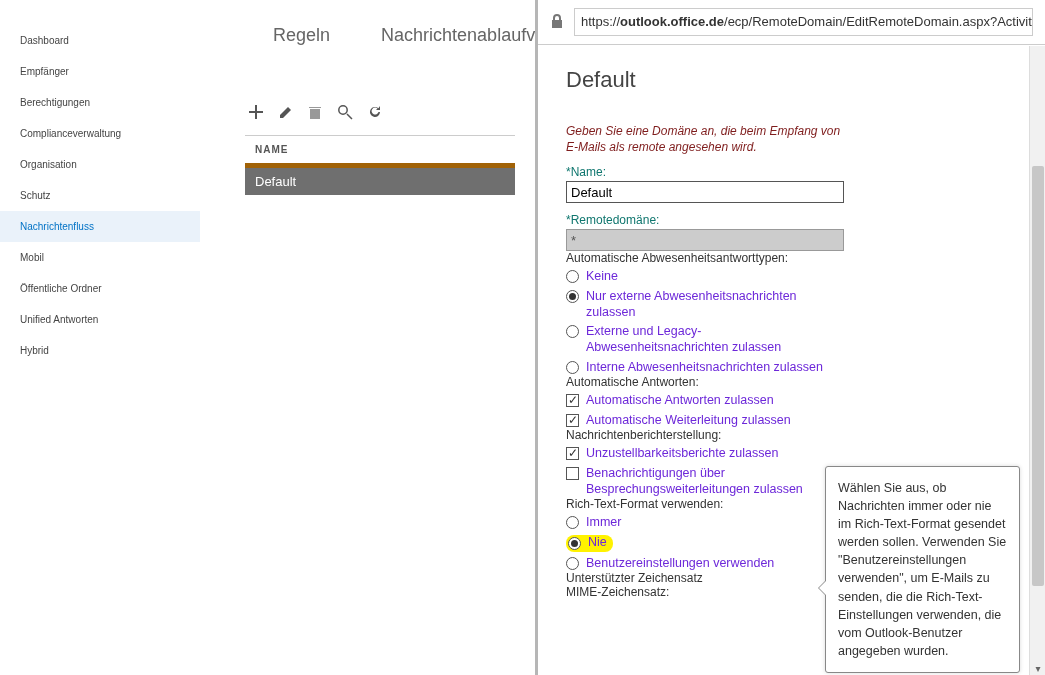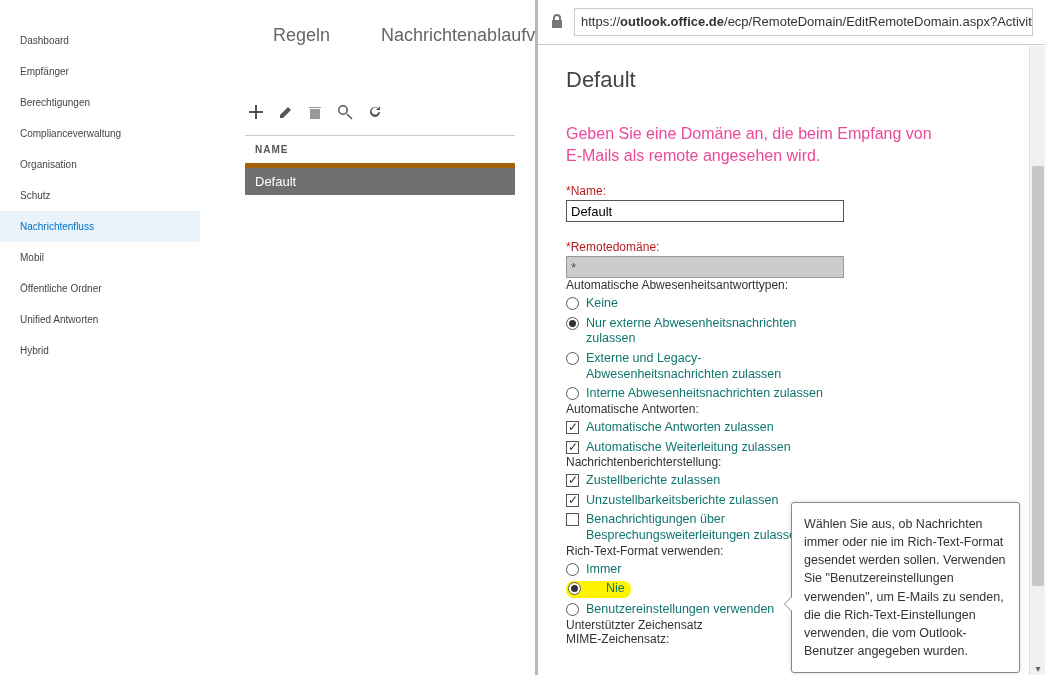--- a/index.html
+++ b/index.html
@@ -110,22 +110,22 @@
     top:45px; left:0; right:18px; bottom:0;
     padding:22px 0 0 28px;
     overflow:hidden;
   }
   .panel-title {
     font-size:22px;
     font-weight:300;
     color:#444;
     margin-bottom:30px;
   }
-  .hint { font-size:16px; color:#ec4899; line-height:1.35; }
-  .flabel { font-size:12px; color:#b91c1c; margin-top:18px; }
+  .hint { font-size:12px; color:#7f1d1d; line-height:1.35;font-style:italic; }
+  .flabel { font-size:12px; color:#0f766e; margin-top:10px; }
   .req:before { content:"*"; }
   input.txt {
     width:278px;
     height:22px;
     border:1px solid #555;
     font-size:13px;
     padding:0 4px;
     margin-top:2px;
   }
   input.txt.ro {
@@ -134,40 +134,40 @@
     border-color:#999;
   }
 
   .section-hd { font-size:12px; color:#333; }
 
   .radio-row, .check-row {
     display:flex;
     align-items:flex-start;
     gap:6px;
     font-size:12.5px;
-    color:#0f766e;
+    color:#6d28d9;
     margin-top:4px;
     line-height:1.25;
     max-width:270px;
   }
   .radio-row .ctrl, .check-row .ctrl { flex:0 0 14px; height:14px; position:relative; top:1px; }
   .radio { width:13px; height:13px; border:1px solid #555; border-radius:50%; display:inline-block; background:#fff; position:relative; }
   .radio.checked:after { content:""; position:absolute; left:2px; top:2px; width:7px; height:7px; border-radius:50%; background:#333; }
   .check { width:13px; height:13px; border:1px solid #555; display:inline-block; background:#fff; position:relative; }
   .check.checked:after { content:""; position:absolute; left:1px; top:-2px; font-size:12px; color:#333; }
   .check.checked:after { content:"\2713"; }
 
-  .hl { background:#fff200; border-radius:8px; padding:0 6px 1px 2px; display:inline-flex; gap:24px; }
+  .hl { background:#fff200; border-radius:8px; padding:0 6px 1px 2px; display:inline-flex; align-items:center; gap:6px; }
 
   
   .tooltip {
     position:absolute;
     right:25px;
     bottom:2px;
-    width:229px;
+    width:195px;
     background:#fff;
     border:1px solid #888;
     border-radius:3px;
     padding:12px 12px;
     font-size:12.5px;
     line-height:1.45;
     color:#333;
     box-shadow:0 0 4px rgba(0,0,0,0.15);
   }
   .tooltip:before {
@@ -320,24 +320,20 @@
       <span>Automatische Antworten zulassen</span>
     </label>
     <label class="check-row">
       <span class="ctrl"><span class="check checked"></span></span>
       <span>Automatische Weiterleitung zulassen</span>
     </label>
 
     <div class="section-hd">Nachrichtenberichterstellung:</div>
     <label class="check-row">
       <span class="ctrl"><span class="check checked"></span></span>
-      <span>Zustellberichte zulassen</span>
-    </label>
-    <label class="check-row">
-      <span class="ctrl"><span class="check checked"></span></span>
       <span>Unzustellbarkeitsberichte zulassen</span>
     </label>
     <label class="check-row">
       <span class="ctrl"><span class="check"></span></span>
       <span>Benachrichtigungen über Besprechungsweiterleitungen zulassen</span>
     </label>
 
     <div class="section-hd">Rich-Text-Format verwenden:</div>
     <label class="radio-row">
       <span class="ctrl"><span class="radio"></span></span>

